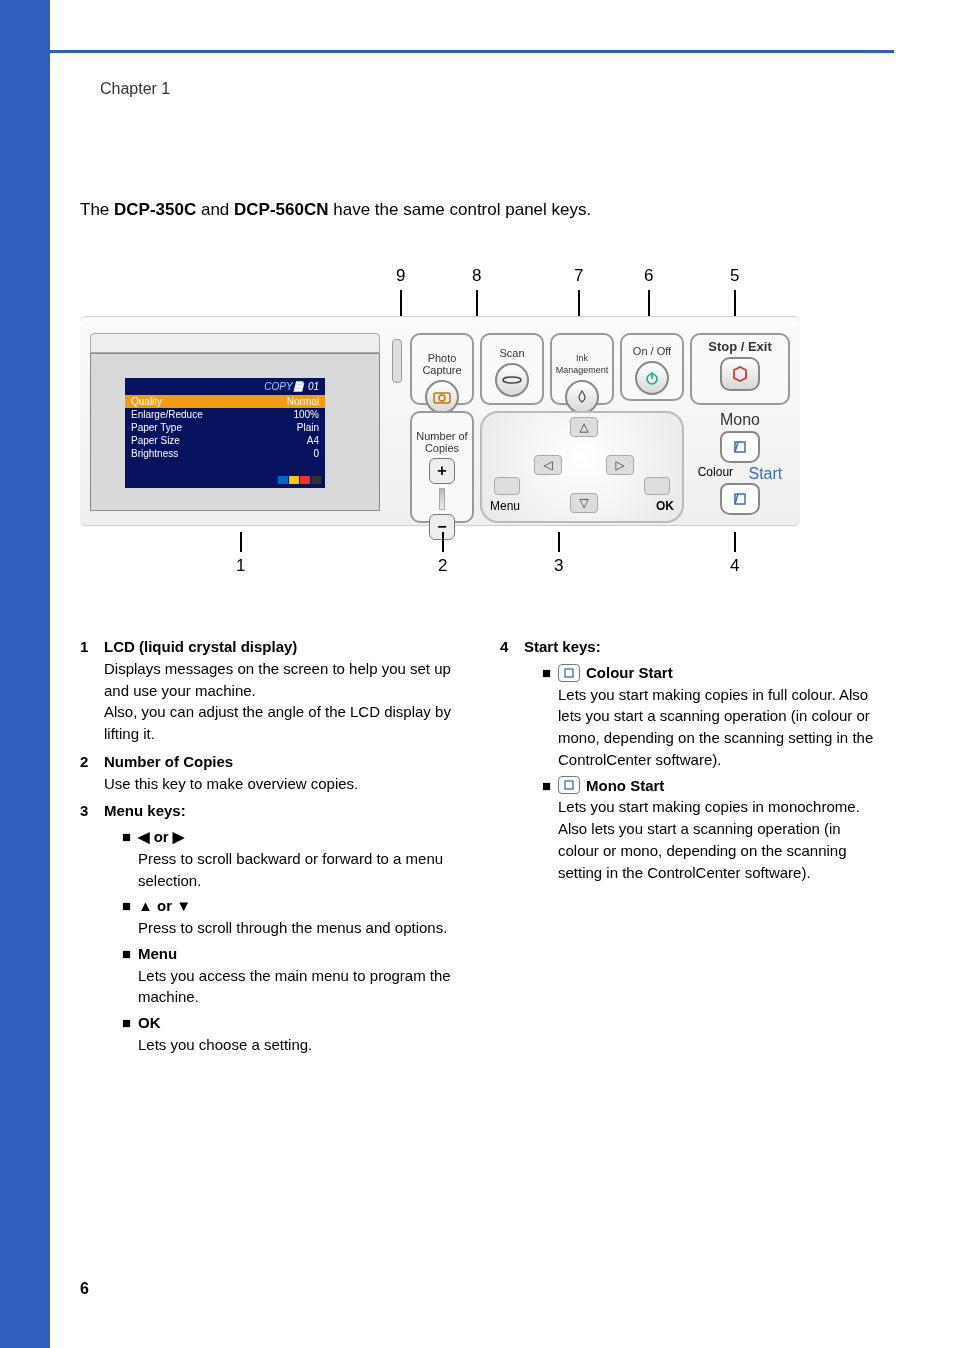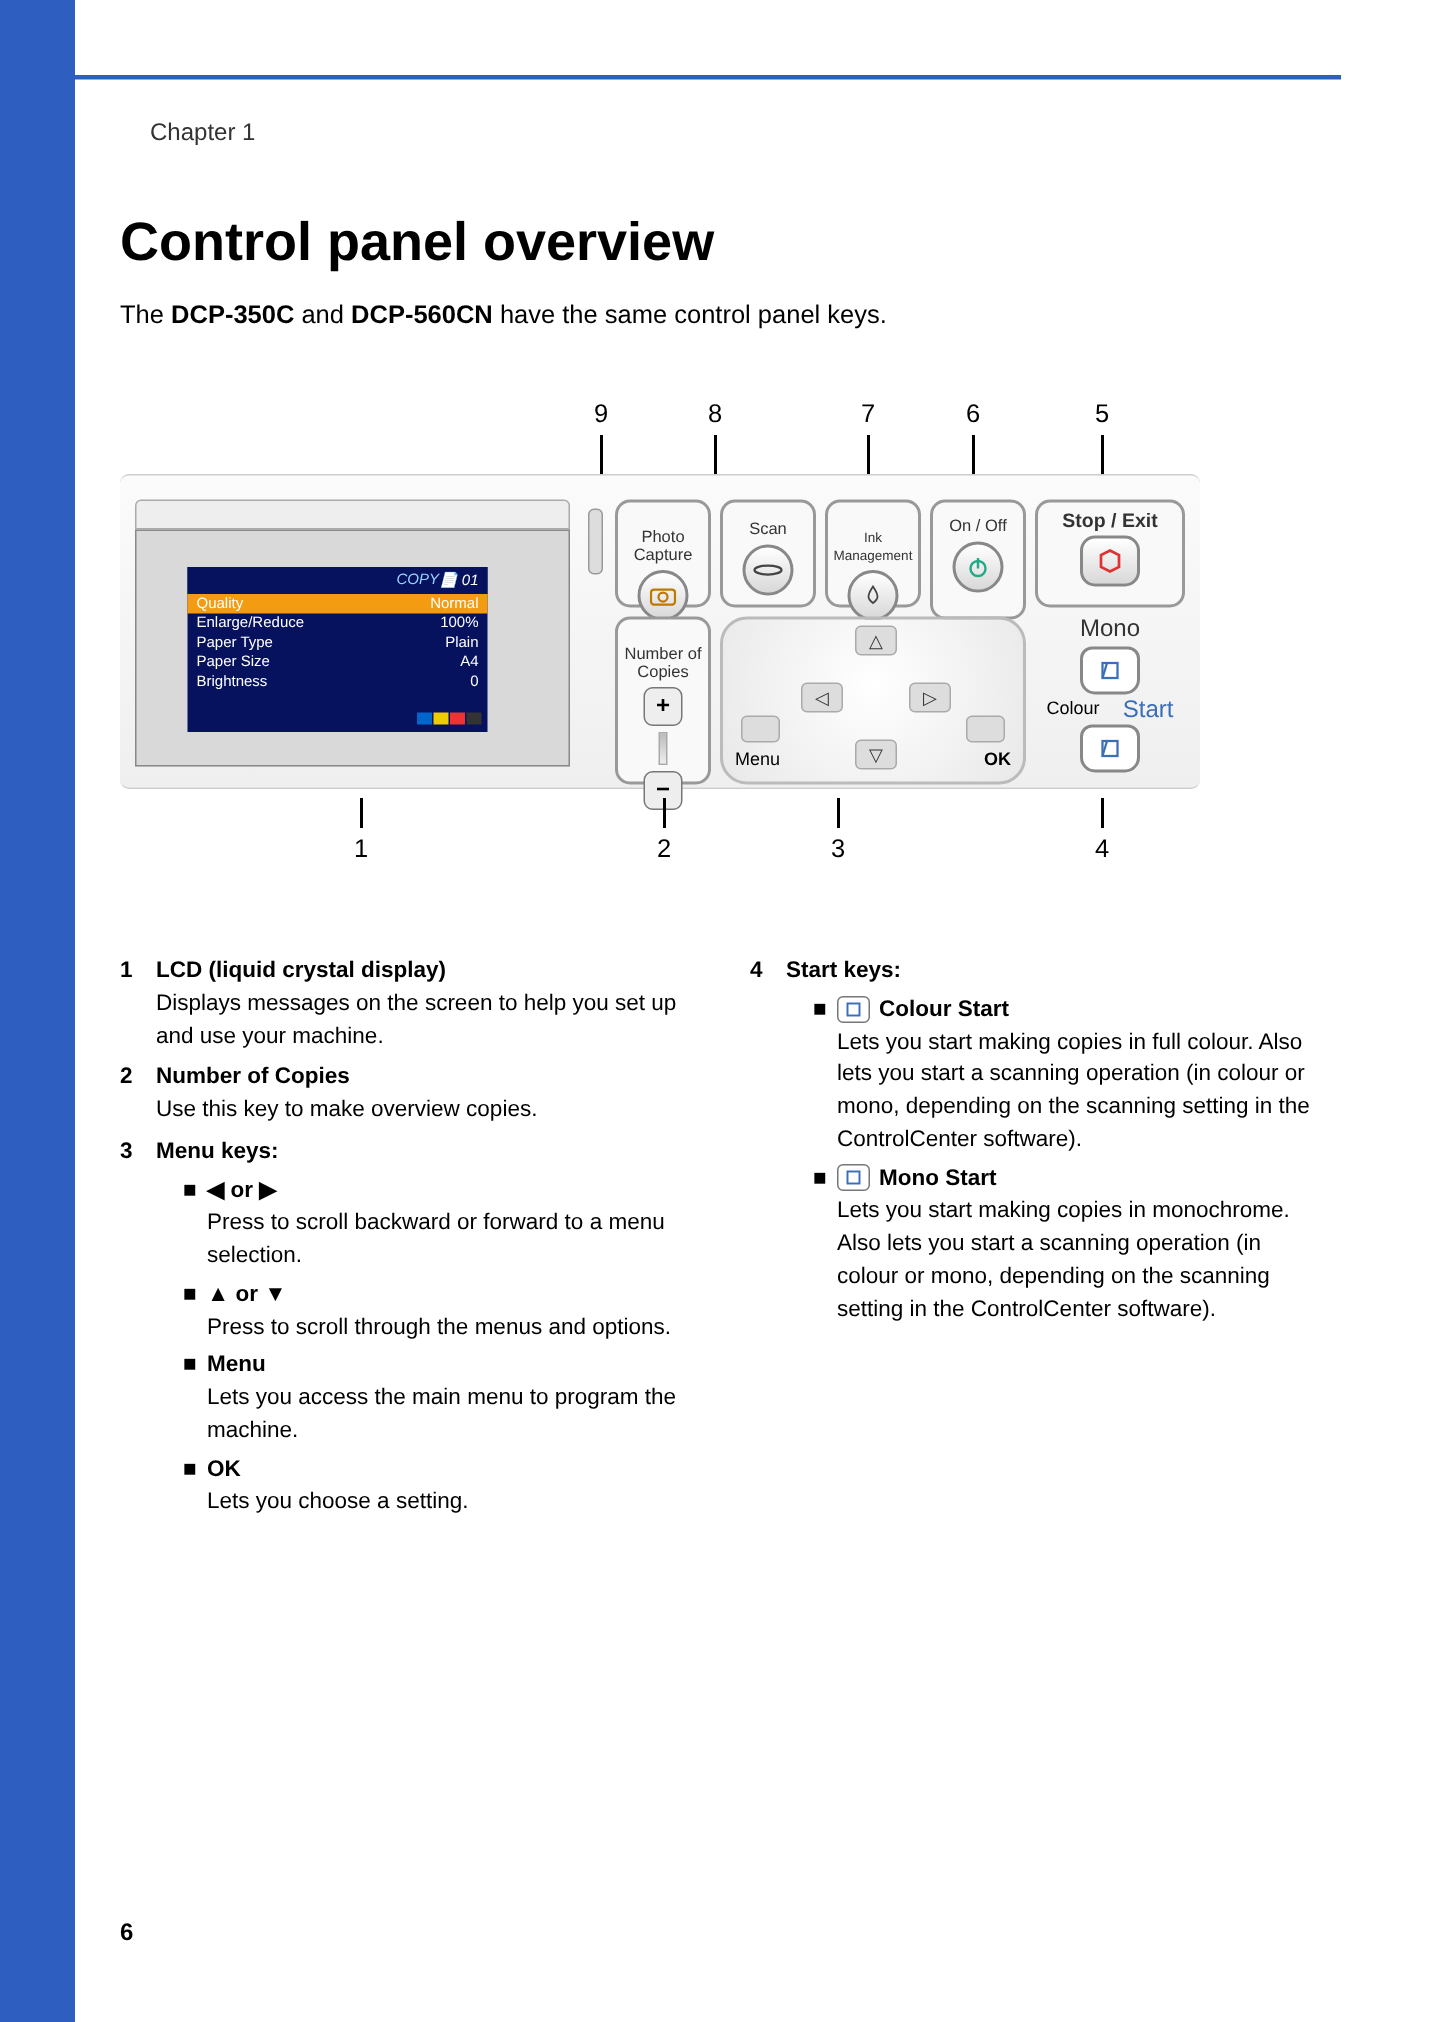--- a/index.html
+++ b/index.html
@@ -36,21 +36,21 @@
 
   
   .keybox { position: absolute; border: 2px solid #999; border-radius: 10px; text-align: center; background: #f9f9f9; }
   .keybox .lbl { font-size: 11px; color: #333; padding-top: 17px; line-height: 12px; }
   .roundkey { width: 34px; height: 34px; border-radius: 50%; border: 2px solid #888; background: linear-gradient(#fff,#d8d8d8); display: inline-flex; align-items: center; justify-content: center; margin-top: 4px; }
   .roundkey svg { display: block; }
 
   .kb-photo { left: 330px; top: 16px; width: 64px; height: 72px; }
   .kb-scan  { left: 400px; top: 16px; width: 64px; height: 72px; }
   .kb-ink   { left: 470px; top: 16px; width: 64px; height: 72px; }
-  .kb-onoff { left: 540px; top: 16px; width: 64px; height: 80px; }
+  .kb-onoff { left: 540px; top: 16px; width: 64px; height: 68px; }
   .kb-stop  { left: 610px; top: 16px; width: 100px; height: 72px; }
 
   .kb-copies { left: 330px; top: 94px; width: 64px; height: 112px; }
   .kb-copies .plus, .kb-copies .minus { width: 26px; height: 26px; border-radius: 6px; border: 1px solid #777; background:#eee; margin: 4px auto; font-size: 16px; font-weight: bold; line-height: 24px; }
 
   .nav-area { position: absolute; left: 400px; top: 94px; width: 204px; height: 112px; border: 2px solid #bbb; border-radius: 18px; background: radial-gradient(circle at 50% 40%, #fff, #e8e8e8); }
   .nav-area .dpad { position: absolute; left: 50px; top: 0px; width: 104px; height: 104px; }
   .dpad .arrow { position: absolute; width: 28px; height: 20px; border-radius: 4px; background: #ddd; border: 1px solid #aaa; display:flex; align-items:center; justify-content:center; color:#333; font-size:12px; }
   .dpad .up { left: 38px; top: 4px; }
   .dpad .down { left: 38px; top: 80px; }
@@ -90,21 +90,20 @@
 
   .pagenum { position: absolute; left: 80px; bottom: 50px; font-size: 16px; font-weight: bold; }
 </style>
 </head>
 <body>
 
 <div class="page">
   <div class="blue-tab"></div>
   <div class="top-rule"></div>
   <div class="chapter">Chapter 1</div>
-  <h1 class="h1">Control panel overview</h1>
   <div class="intro">
     <span>The </span><b>DCP-350C</b><span> and </span><b>DCP-560CN</b><span> have the same control panel keys.</span>
   </div>
 
   <div class="diagram">
     <div class="callouts-top">
       <span class="num" style="left:316px">9</span>
         <div class="tick" style="left:320px"></div>
       <span class="num" style="left:392px">8</span>
         <div class="tick" style="left:396px"></div>
@@ -251,20 +250,21 @@
     </div>
   </div>
 
   <div class="descs">
     <div class="col col-left">
       <div class="item">
         <div class="n">1</div>
         <div class="body">
           <div class="title">LCD (liquid crystal display)</div>
           <div>Displays messages on the screen to help you set up and use your machine.</div>
+          <div>Also, you can adjust the angle of the LCD display by lifting it.</div>
         </div>
       </div>
       <div class="item">
         <div class="n">2</div>
         <div class="body">
           <div class="title">Number of Copies</div>
           <div>Use this key to make overview copies.</div>
         </div>
       </div>
       <div class="item">

